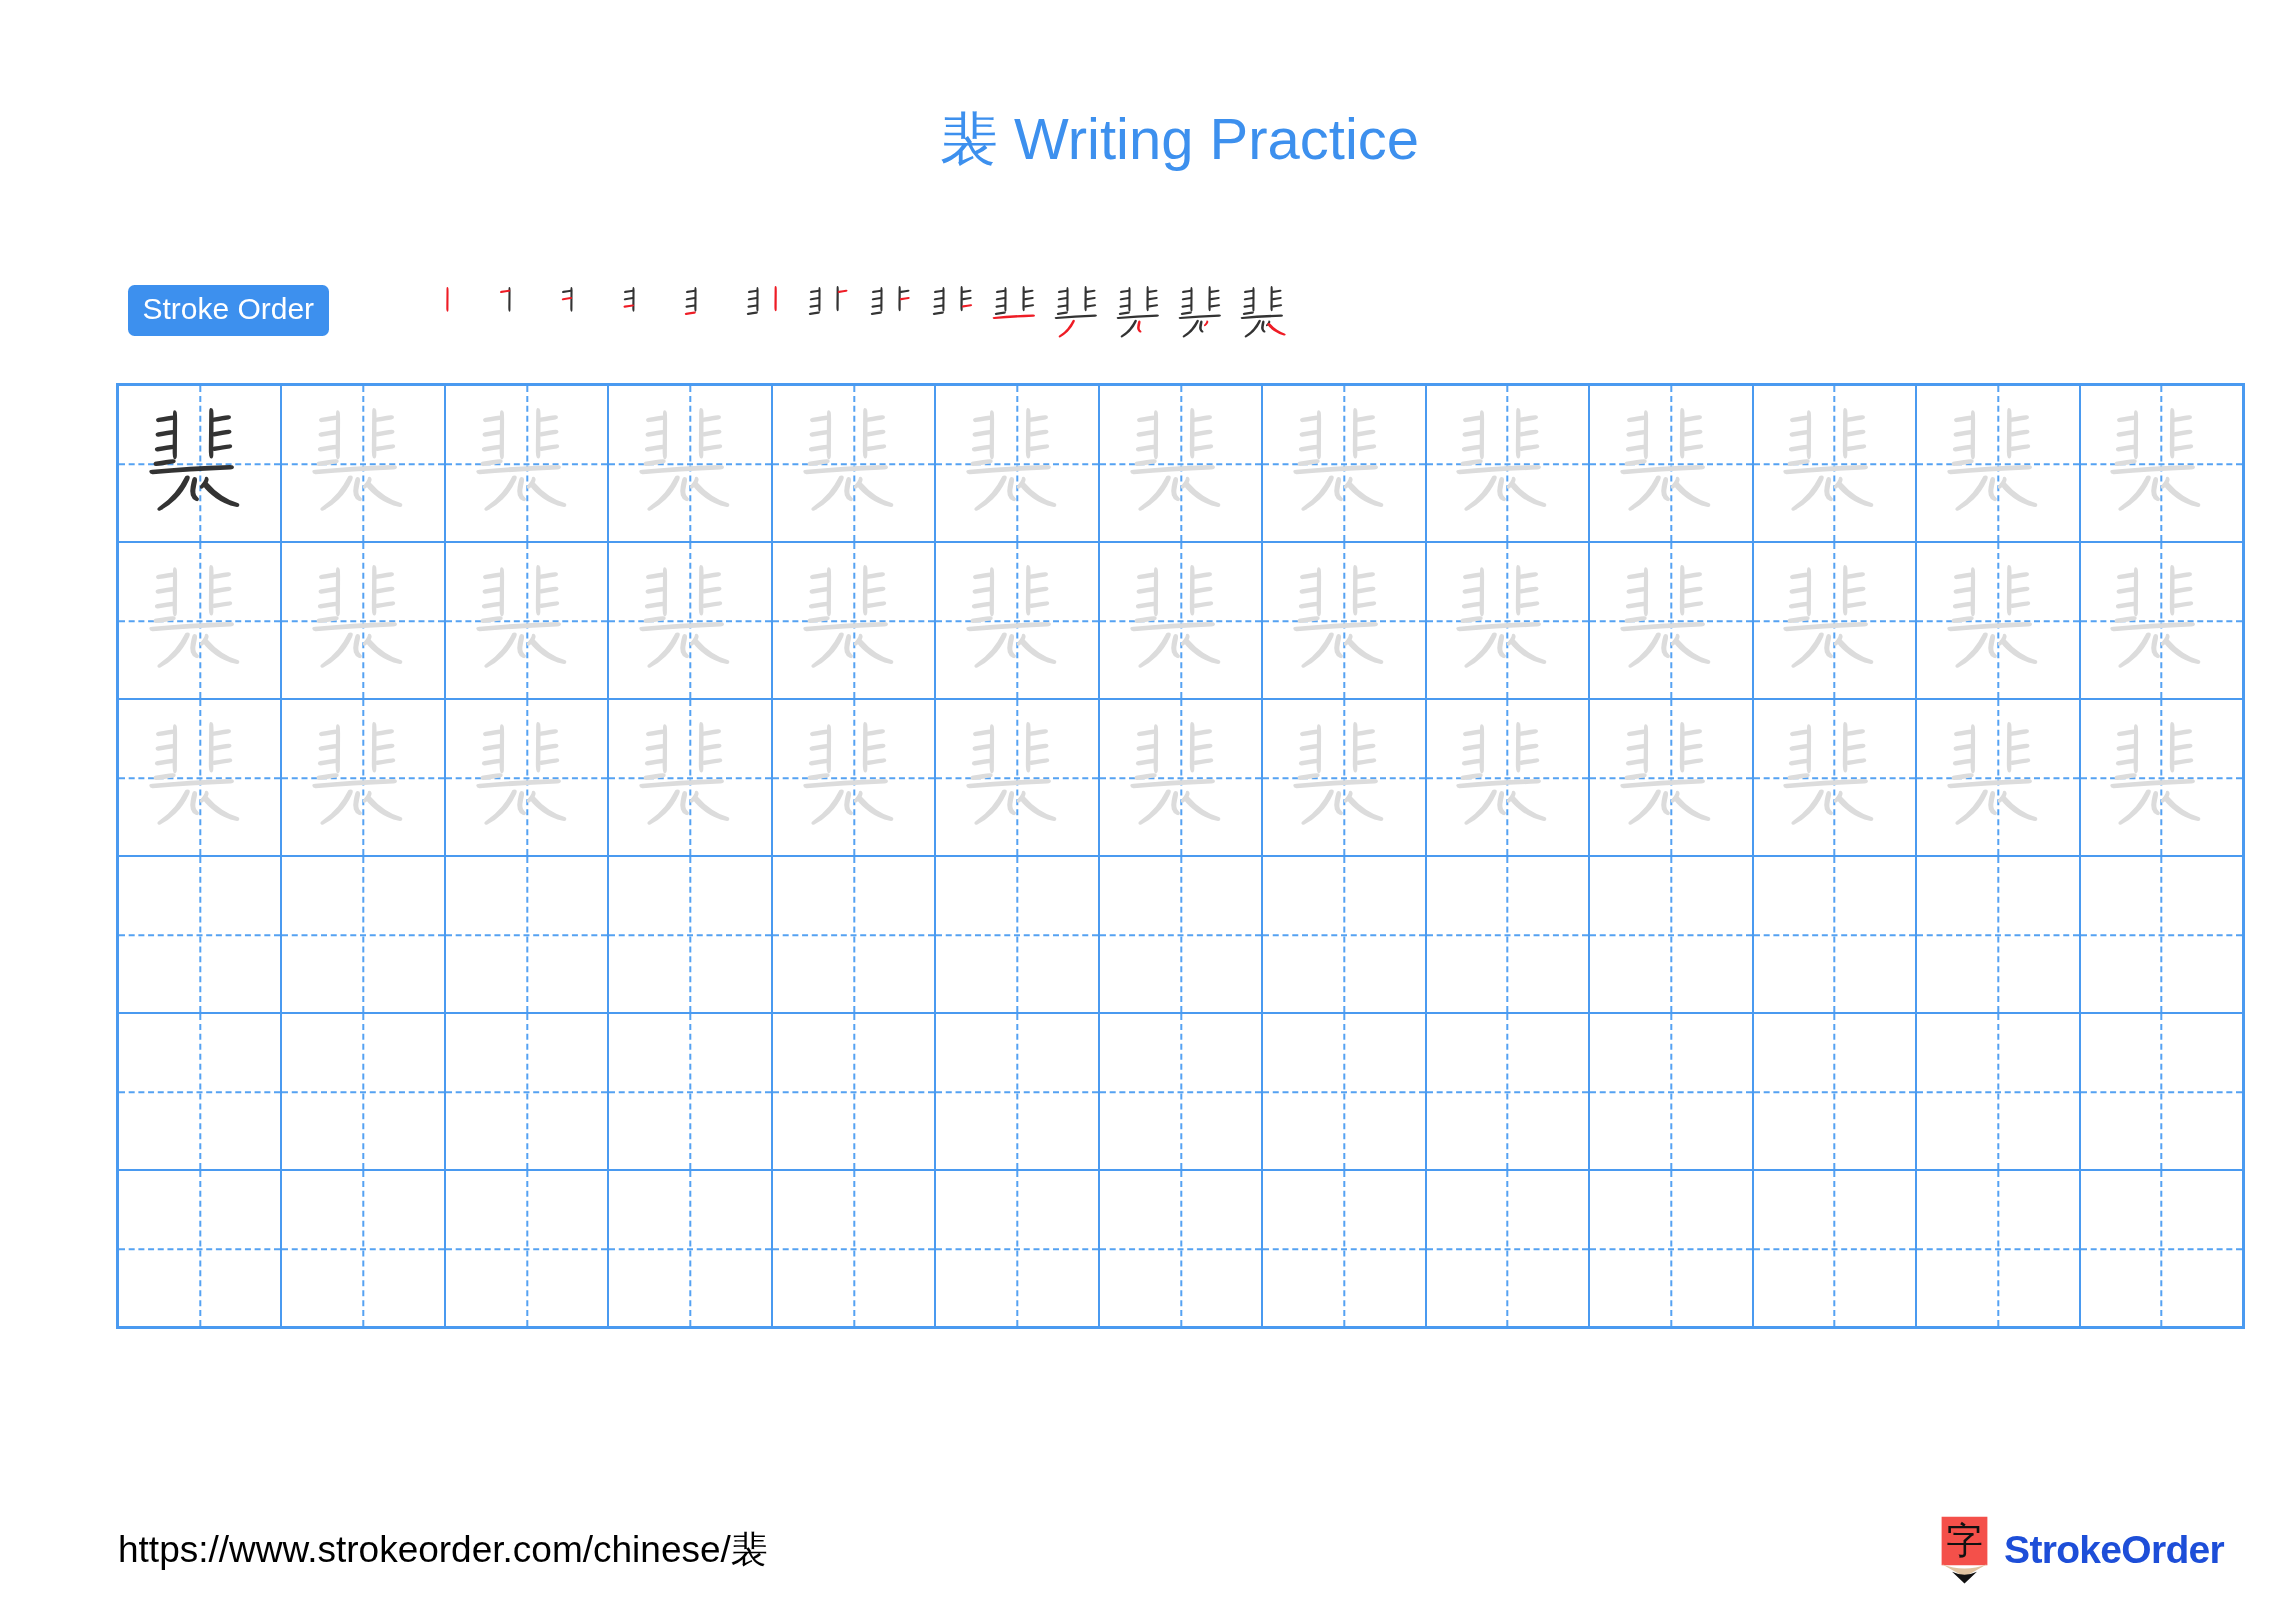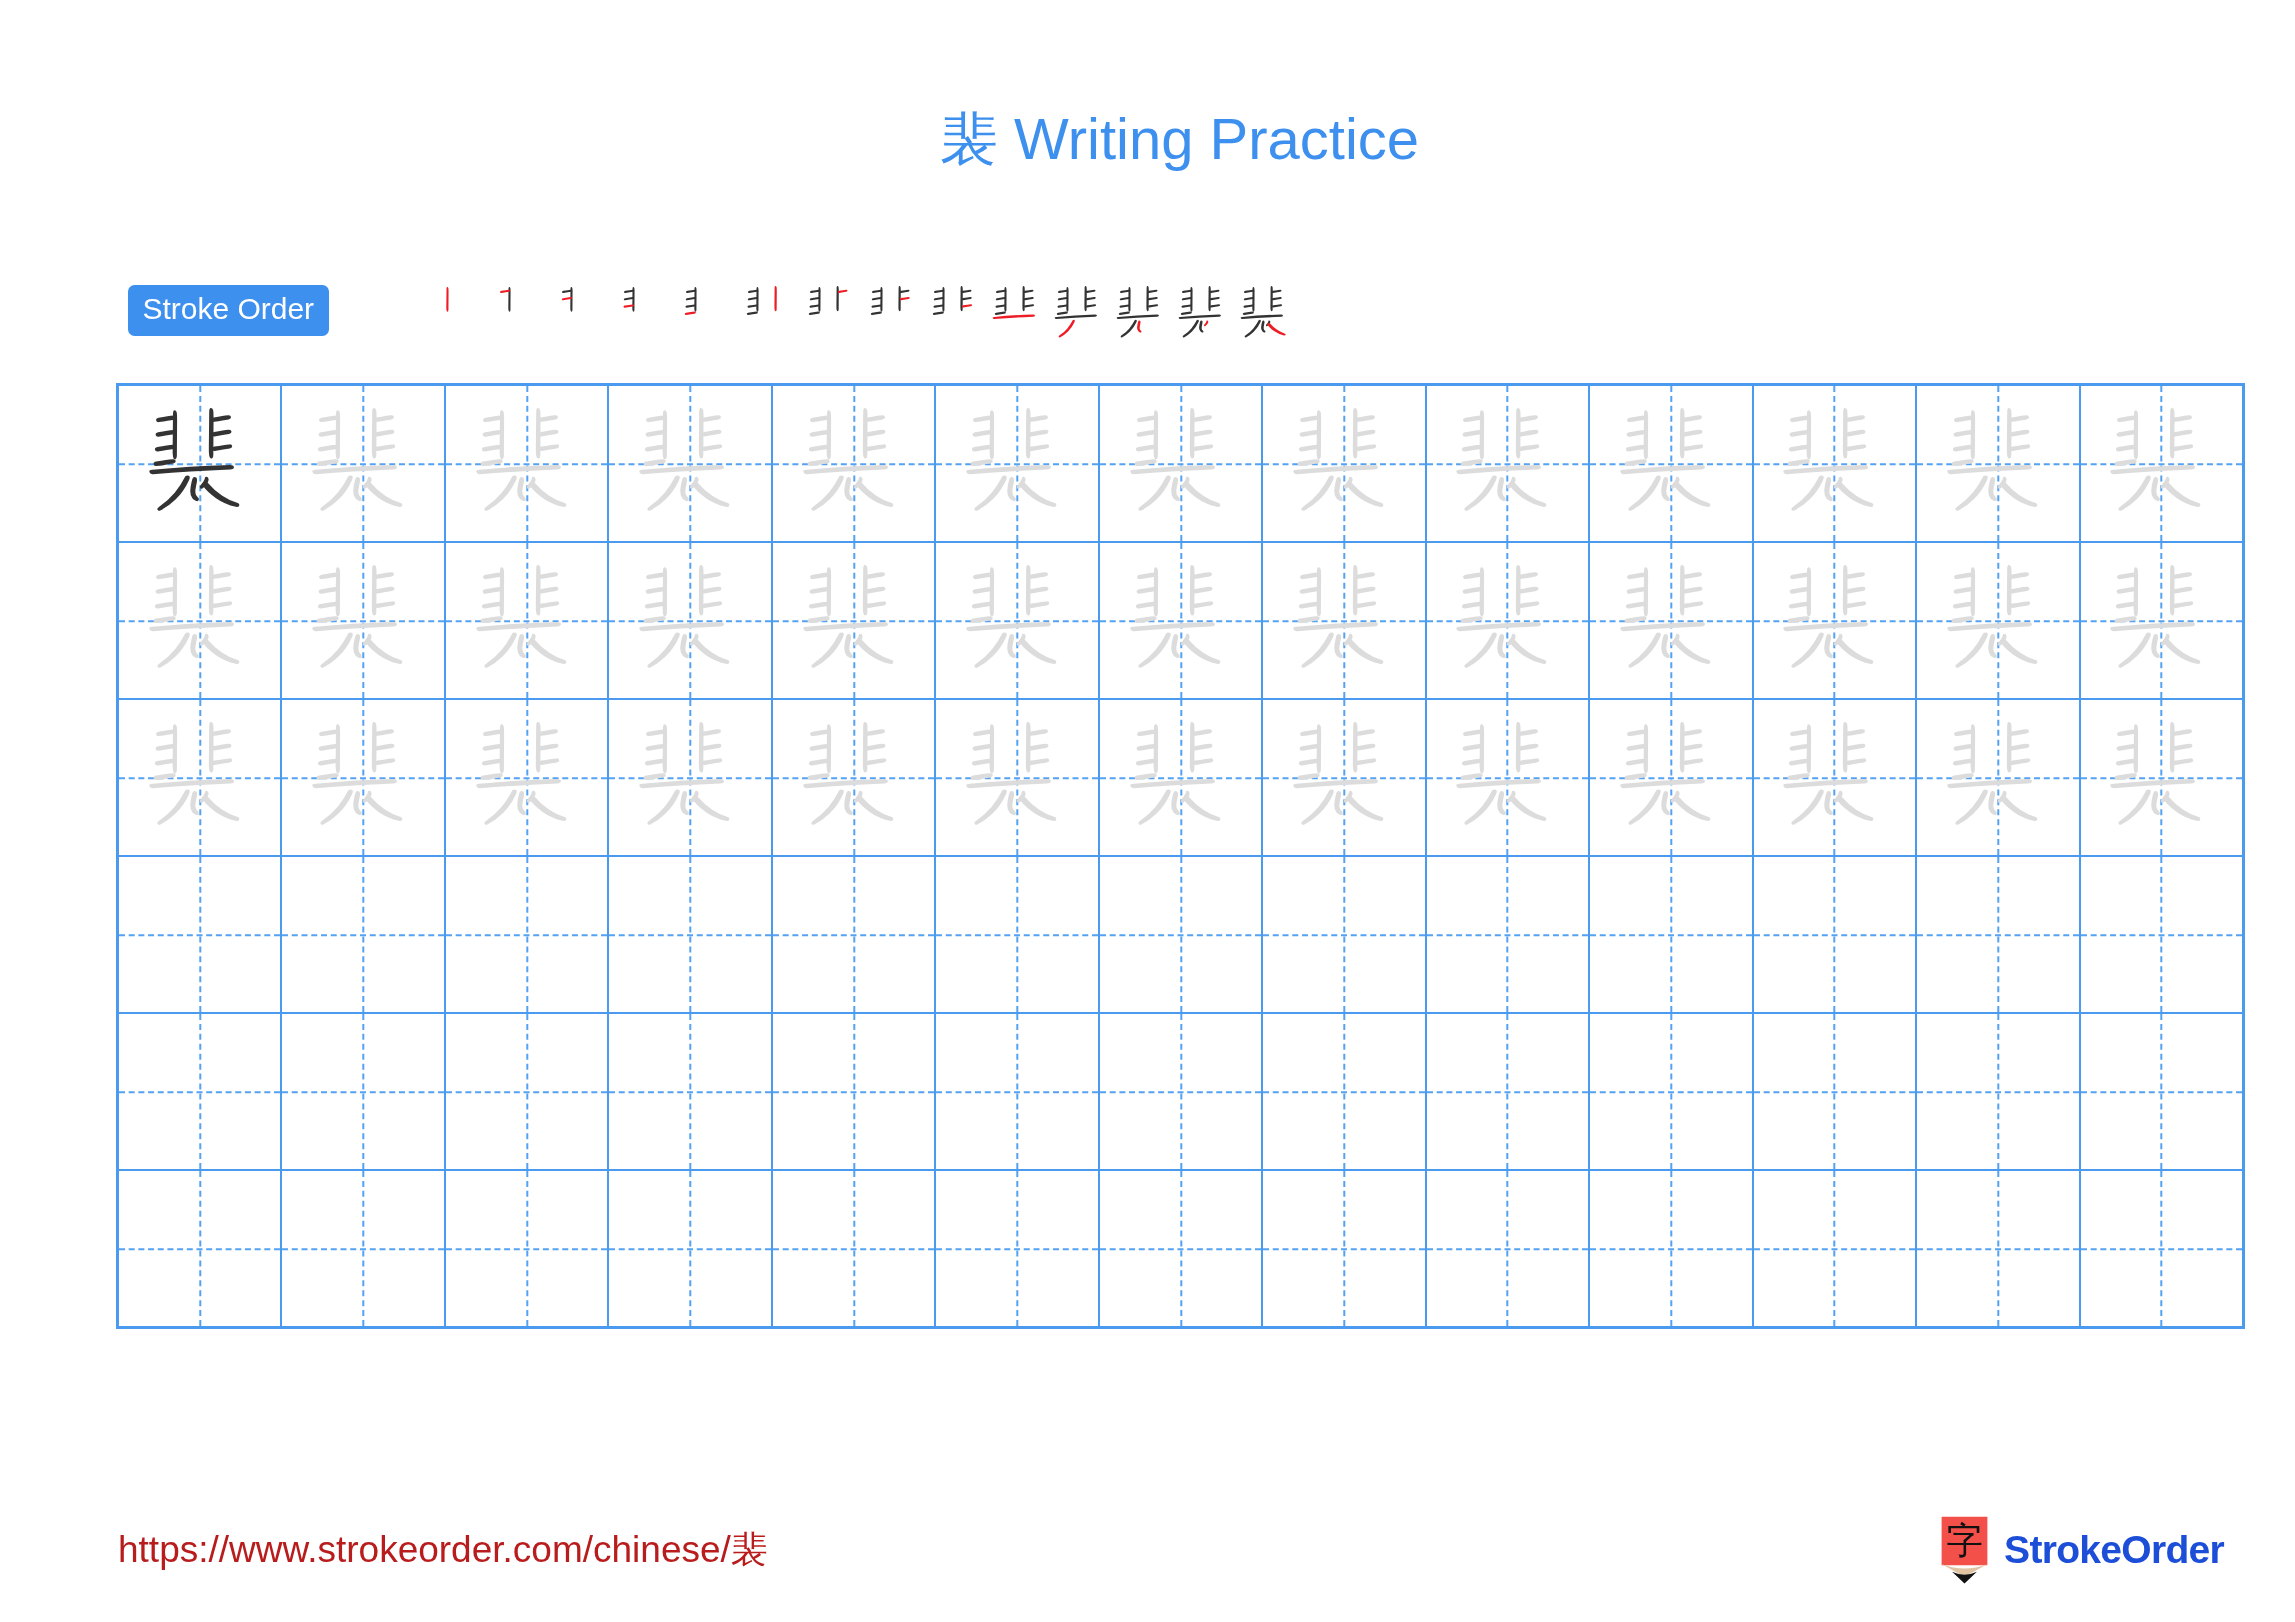--- a/index.html
+++ b/index.html
@@ -137,21 +137,21 @@
   .glyph-dark path { fill: #333333; }
   .glyph-light path { fill: #dcdcdc; }
 
   
   #footer-url {
     position: absolute;
     left: 118px;
     top: 1531px;
     font-size: 37px;
     line-height: 1;
-    color: #b91c1c;
+    color: #000000;
     white-space: nowrap;
   }
   #brand-logo {
     position: absolute;
     right: 71px;
     top: 1513px;
     display: flex;
     flex-direction: row;
     align-items: center;
     height: 73px;

